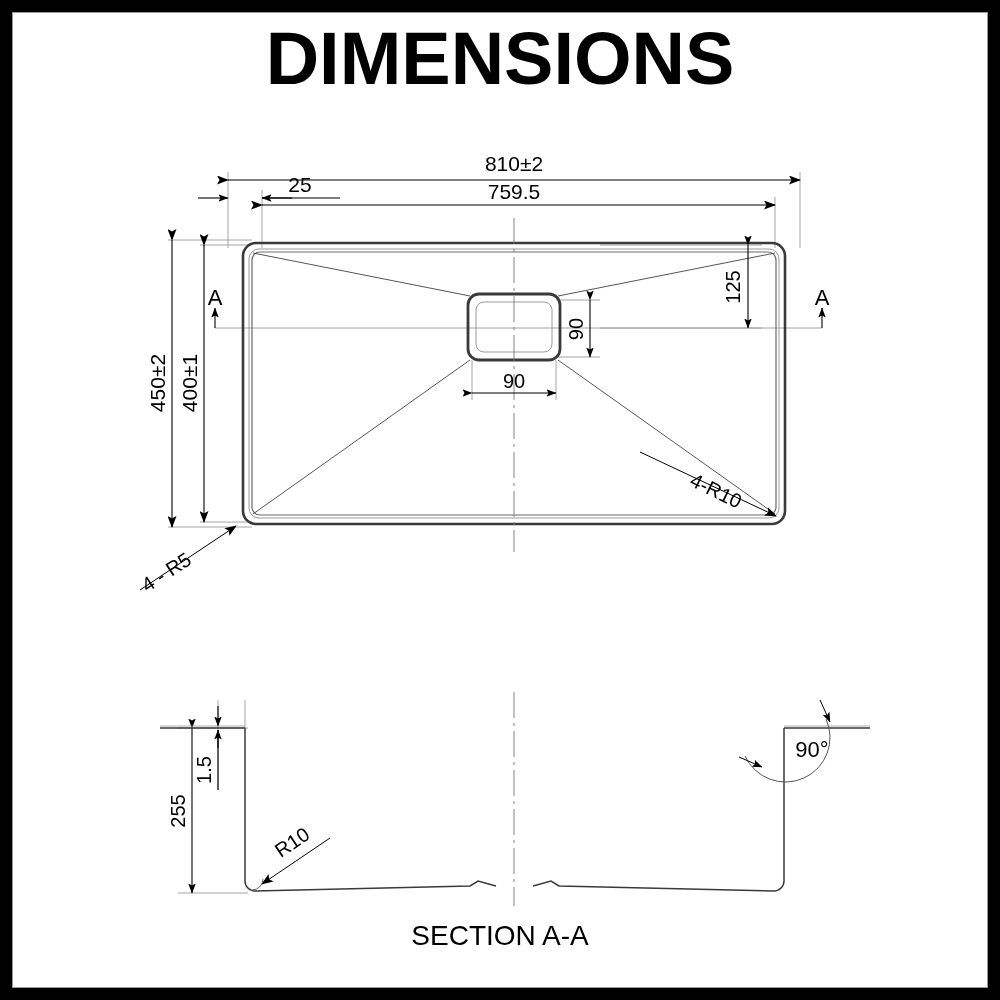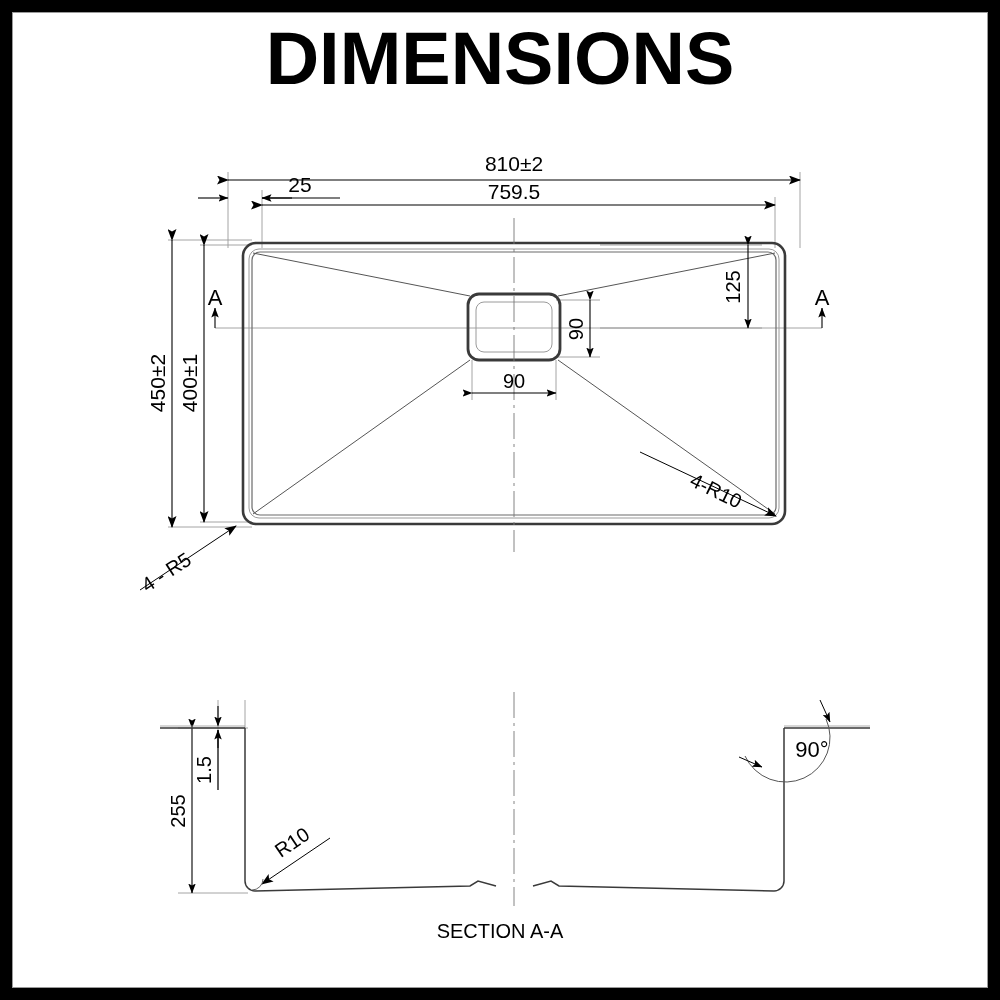--- a/index.html
+++ b/index.html
@@ -37,21 +37,21 @@
     font-weight:700;
     letter-spacing:0px;
     color:#000;
     line-height:1;
     font-family:"Liberation Sans", sans-serif;
   }
   .caption{
     position:absolute;
     left:0;top:920px;width:1000px;
     text-align:center;
-    font-size:20px;
+    font-size:28px;
     color:#000;
     font-family:"Liberation Sans", sans-serif;
   }
   svg{display:block;position:absolute;left:0;top:0;}
   text{font-family:"Liberation Sans", sans-serif;fill:#000;}
 </style>
 </head>
 <body>
 
 <div id="sheet">

